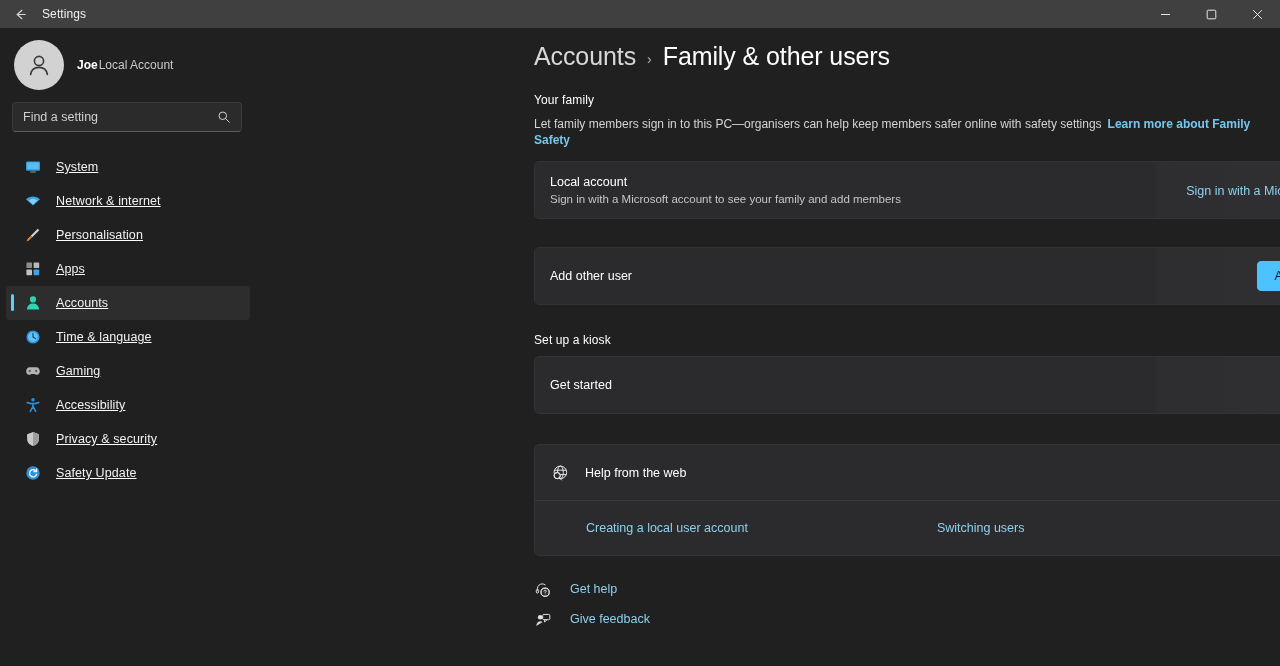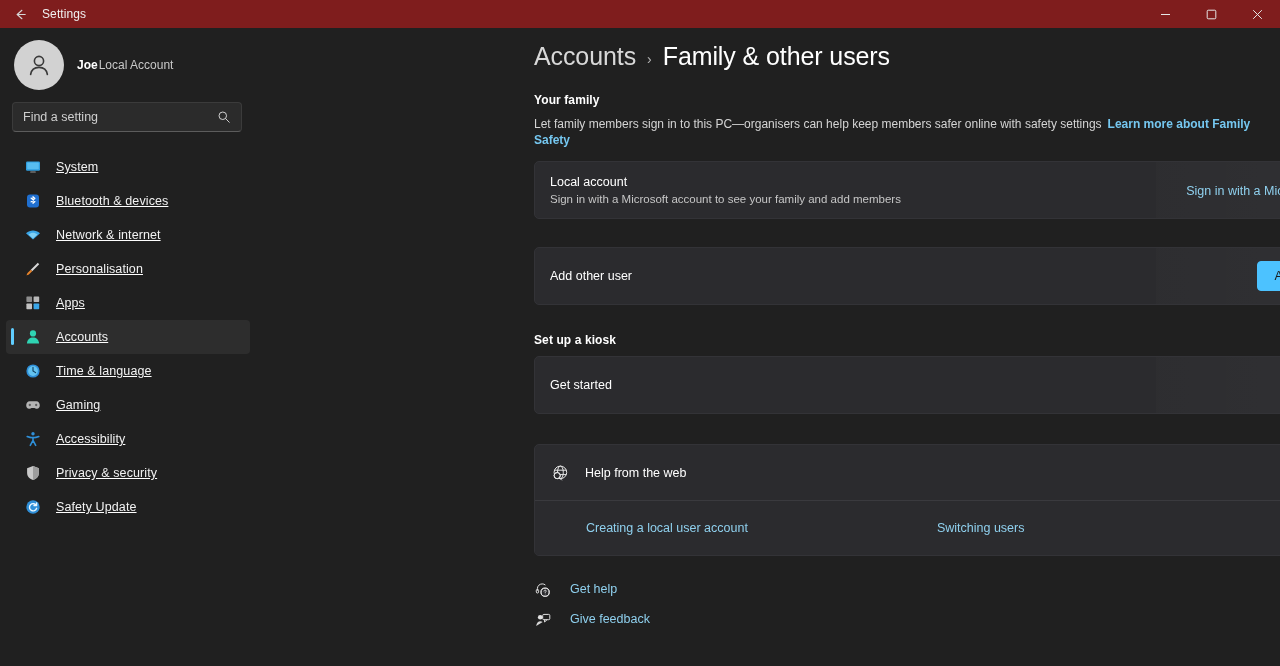--- a/index.html
+++ b/index.html
@@ -22,21 +22,21 @@
     display: flex;
     flex-direction: column;
   }
 
   
   .titlebar {
     height: 28px;
     flex: 0 0 28px;
     display: flex;
     align-items: center;
-    background: #7f1d1d;
+    background: #404040;
     position: relative;
     z-index: 5;
     text-align: center;
   }
   .back-btn {
     width: 40px;
     height: 28px;
     display: flex;
     align-items: center;
     justify-content: center;
@@ -189,21 +189,21 @@
   .bc-sep { font-size: 14px; color: #b5b5b5; padding-top: 4px; }
   .bc-current {
     font-size: 25px;
     color: #ffffff;
     font-weight: normal;
     letter-spacing: -0.1px;
   }
 
   .section-head {
     font-size: 12px;
-    font-weight: bold;
+    font-weight: normal;
     color: #ffffff;
     margin-bottom: 9px;
     letter-spacing: 0.1px;
   }
   .section-desc {
     font-size: 12px;
     color: #d4d4d4;
     margin-bottom: 13px;
     line-height: 16px;
   }
@@ -367,29 +367,20 @@
           <span class="nav-icon">
             <svg width="16" height="16" viewBox="0 0 16 16">
                 <rect x="1" y="2.5" width="14" height="9.2" rx="1.2" fill="#2f9fe0"></rect>
                 <rect x="2.2" y="3.6" width="11.6" height="6.6" rx="0.6" fill="#58bdf0"></rect>
                 <rect x="5.2" y="12.4" width="5.6" height="1.1" rx="0.5" fill="#9a9a9a"></rect>
               </svg>
           </span>
           <span class="nav-label">System</span>
         </div>
 
-        <div class="nav-item">
-          <span class="nav-icon">
-            <svg width="16" height="16" viewBox="0 0 16 16">
-                <rect x="2" y="1.5" width="12" height="13" rx="3" fill="#1f6fd0"></rect>
-                <path d="M6 5 L10 8.6 L8 10.4 L8 3.6 L10 5.4 L6 9" fill="none" stroke="#ffffff" stroke-width="1.05" stroke-linejoin="round" stroke-linecap="round"></path>
-              </svg>
-          </span>
-          <span class="nav-label">Bluetooth &amp; devices</span>
-        </div>
 
         <div class="nav-item">
           <span class="nav-icon">
             <svg width="16" height="16" viewBox="0 0 16 16">
                 <path d="M1 6.2 C3.2 4.3 5.5 3.4 8 3.4 C10.5 3.4 12.8 4.3 15 6.2 L8 12.6 Z" fill="#3aa6e8"></path>
                 <path d="M3.6 7.4 C5.1 6.2 6.5 5.7 8 5.7 C9.5 5.7 10.9 6.2 12.4 7.4 L8 11.6 Z" fill="#7fd0f5"></path>
               </svg>
           </span>
           <span class="nav-label">Network &amp; internet</span>
         </div>

